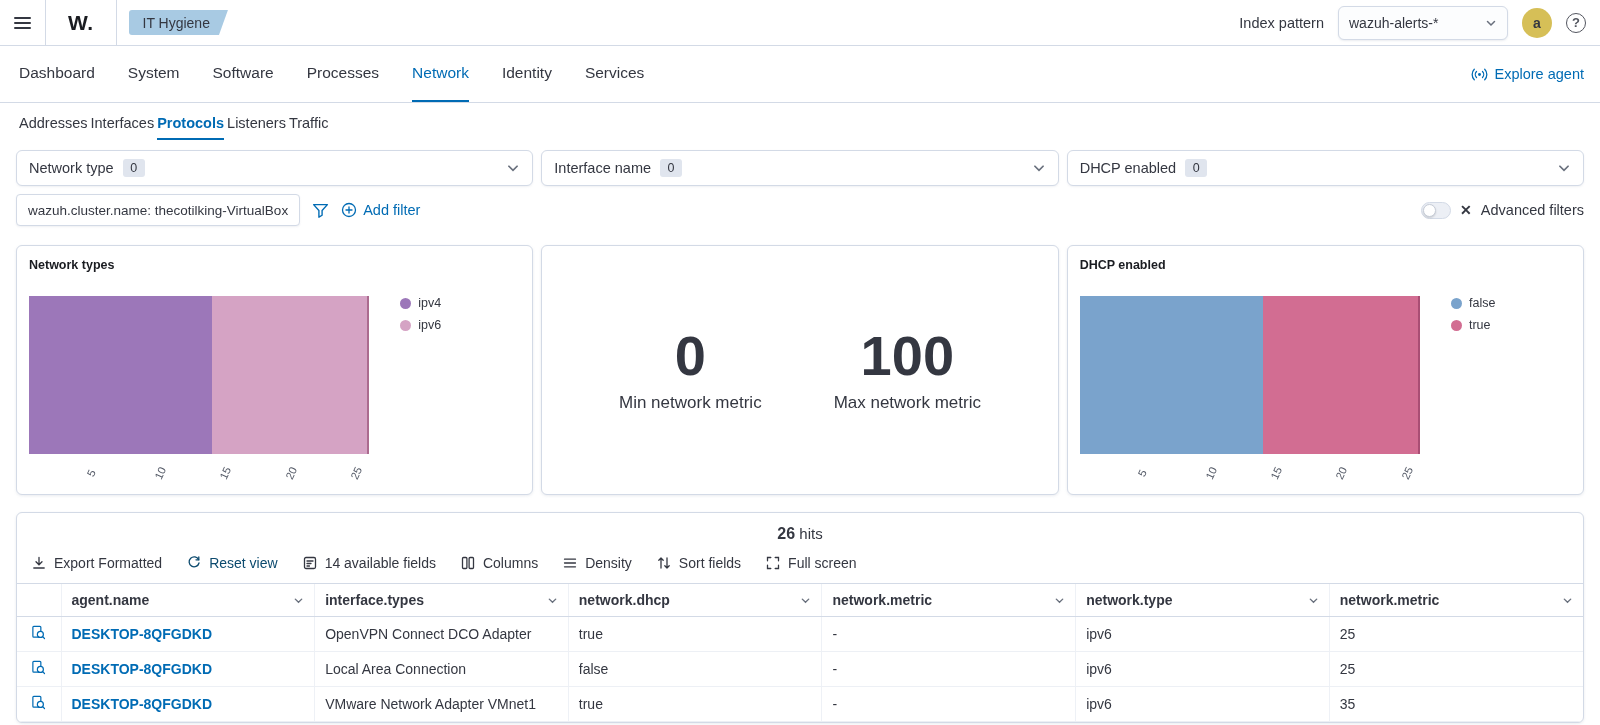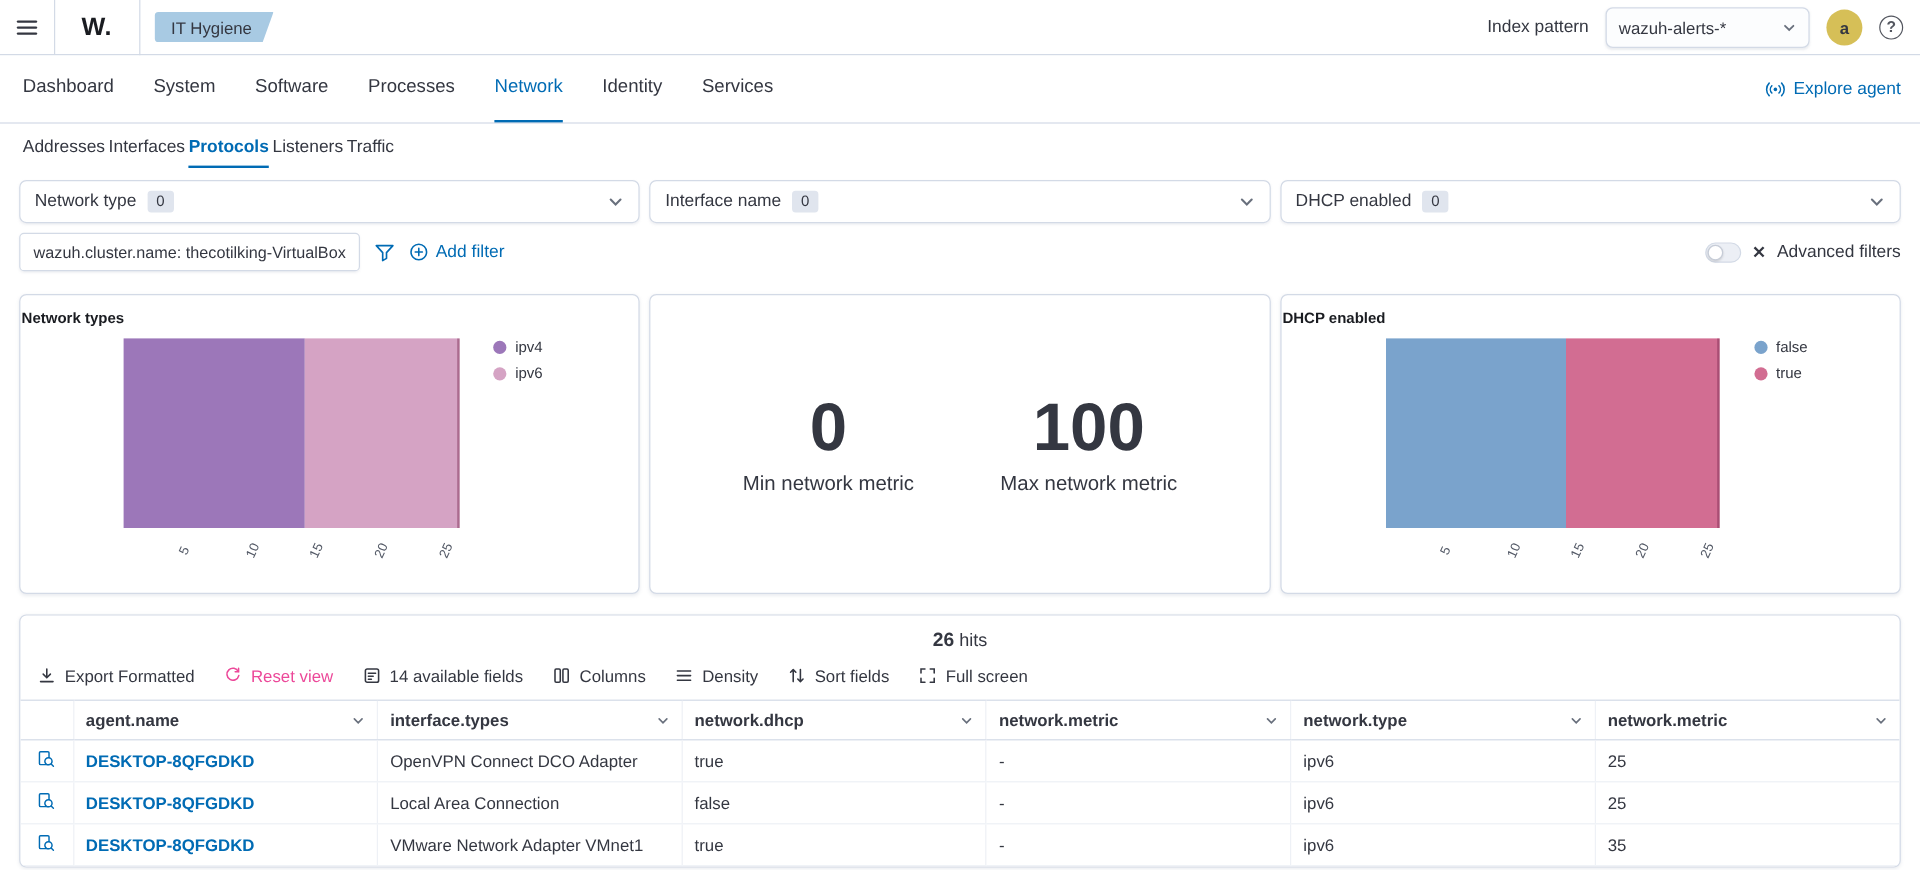--- a/index.html
+++ b/index.html
@@ -46,21 +46,21 @@
   .addfilter{display:flex;align-items:center;gap:6px;color:#006BB4;font-size:14.5px;cursor:pointer;white-space:nowrap}
   .filterbar-right{margin-left:auto;display:flex;align-items:center;gap:9px}
   .switch{width:30px;height:17px;border-radius:9px;background:#eceff5;border:1px solid #d3dae6;position:relative;cursor:pointer}
   .switch .knob{position:absolute;left:1px;top:1px;width:13px;height:13px;border-radius:50%;background:#fff;border:1px solid #c6ccd7;box-shadow:0 1px 2px rgba(0,0,0,.15)}
   .switch-x{font-size:14px;font-weight:bold;color:#343741;line-height:1;cursor:pointer}
   .adv-label{font-size:14.5px;white-space:nowrap}
 
   
   .charts{margin:19px 16px 0;display:grid;grid-template-columns:1fr 1fr 1fr;gap:8px;height:250px}
   .panel{background:#fff;border:1px solid #d3dae6;border-radius:6px;box-shadow:0 1px 3px rgba(152,162,179,.2)}
-  .chart-panel{padding:12px 1px;display:flex;overflow:hidden}
+  .chart-panel{padding:12px 12px;display:flex;flex-direction:column;overflow:hidden}
   .chart-title{font-size:12.5px;font-weight:bold;color:#1a1c21}
   .chart-flex{display:flex;flex:1;margin-top:4px;min-height:0}
   .chart-area{flex:1;position:relative;padding-top:20px}
   .bar-track{display:flex;height:158px;width:100%}
   .bar-seg{height:100%}
   .bar-seg:last-child{box-shadow:inset -2px 0 0 rgba(120,40,80,.45)}
   .axis{position:relative;height:28px;margin-top:7px}
   .tick{position:absolute;top:6px;font-size:11px;color:#535966;transform:rotate(-65deg);transform-origin:center;margin-left:-6px;white-space:nowrap}
   .legend{width:138px;padding:20px 0 0 18px;display:flex;flex-direction:column;gap:8px;font-size:12.5px}
   .legend-item{display:flex;align-items:center;gap:7px;cursor:pointer}
@@ -70,21 +70,21 @@
   .metric{text-align:center}
   .metric-num{font-size:56px;font-weight:bold;color:#343741;line-height:1.05}
   .metric-label{font-size:17px;margin-top:8px}
 
   
   .table-panel{margin:17px 16px 0;padding-top:8px;overflow:hidden}
   .hits{text-align:center;font-size:15px;padding:4px 0 10px}
   .hits-num{font-weight:bold;font-size:16px}
   .toolbar{display:flex;align-items:center;gap:24px;padding:2px 14px 12px;font-size:14px}
   .tool{display:flex;align-items:center;gap:7px;color:#343741;cursor:pointer;white-space:nowrap}
-  .tool.disabled{color:#ec4899;cursor:default}
+  .tool.disabled{color:#0c4a6e;cursor:default}
   table{width:100%;border-collapse:collapse;table-layout:fixed;font-size:14px}
   col.lead-col{width:44px}
   thead th{border-top:1px solid #d3dae6;border-bottom:1px solid #d3dae6;padding:8px 10px;text-align:right;font-weight:bold;background:#fff}
   th .th-inner{display:flex;align-items:center;justify-content:space-between;gap:6px;cursor:pointer}
   tbody td{padding:9px 10px;border-bottom:1px solid #edf0f5;vertical-align:middle;overflow:hidden;white-space:nowrap;text-overflow:ellipsis}
   thead th + th, tbody td + td{border-left:1px solid #eef1f6}
   td.lead, th.lead{text-align:center;padding:6px 4px}
   .agent-link{color:#006BB4;font-weight:bold;cursor:pointer}
   .inspect{display:inline-flex;cursor:pointer}
 </style>

